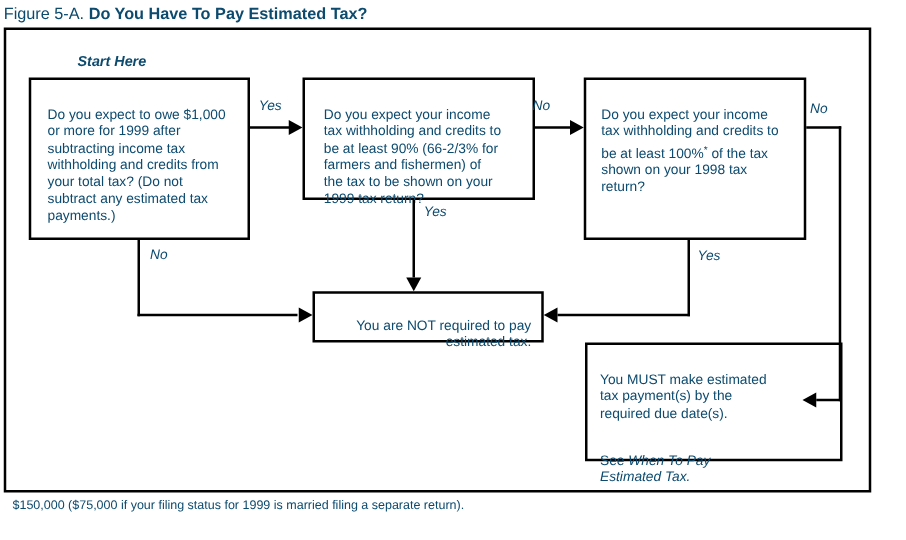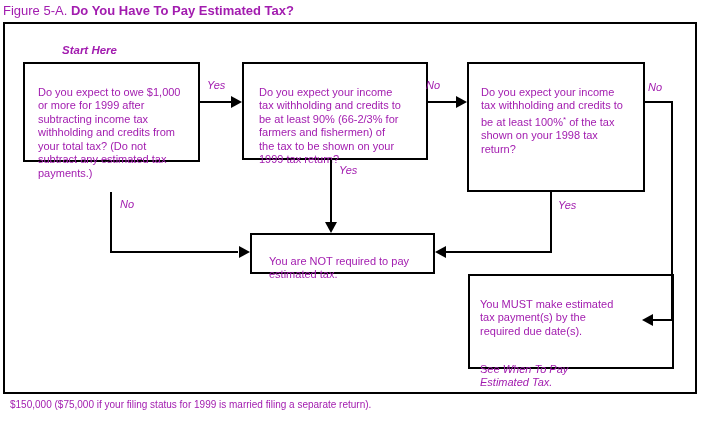--- a/index.html
+++ b/index.html
@@ -3,21 +3,21 @@
 <meta charset="utf-8">
 <style>
   * { margin: 0; padding: 0; box-sizing: border-box; }
   html, body { background: #ffffff; }
   .page {
     position: relative;
     width: 725px;
     height: 432px;
     background: #ffffff;
     font-family: "Liberation Sans", sans-serif;
-    color: #a21caf;
+    color: #0c4a6e;
     overflow: hidden;
   }
   .title {
     position: absolute;
     left: 3px; top: 3px;
     font-size: 13px;
     white-space: nowrap;
   }
   .title .bold { font-weight: bold; }
   .outer-frame {
@@ -36,24 +36,24 @@
   }
   .fc-box {
     position: absolute;
     border: 2px solid #000000;
     background: #ffffff;
     font-size: 11px;
     line-height: 13.5px;
     white-space: pre-line;
     padding: 8px 8px 0 13px;
   }
-  .box-q1   { left: 23px;  top: 62px;  width: 177px; height: 100px; }
+  .box-q1   { left: 23px;  top: 62px;  width: 177px; height: 130px; }
   .box-q2   { left: 242px; top: 62px;  width: 186px; height: 98px;  padding-left: 15px; }
   .box-q3   { left: 467px; top: 62px;  width: 178px; height: 130px; padding-left: 12px; }
-  .box-not  { left: 250px; top: 233px; width: 185px; height: 41px;  padding-top: 6px; padding-left: 17px; }
+  .box-not  { left: 250px; top: 233px; width: 185px; height: 41px;  padding-top: 6px; padding-left: 17px; text-align: right; }
   .box-must { left: 468px; top: 274px; width: 206px; height: 95px;  padding-left: 10px; }
   .para2 { margin-top: 11px; }
   .it { font-style: italic; }
   sup.ast { font-size: 8px; vertical-align: 4px; }
   .edge-label {
     position: absolute;
     font-size: 11px;
     font-style: italic;
     white-space: nowrap;
   }

